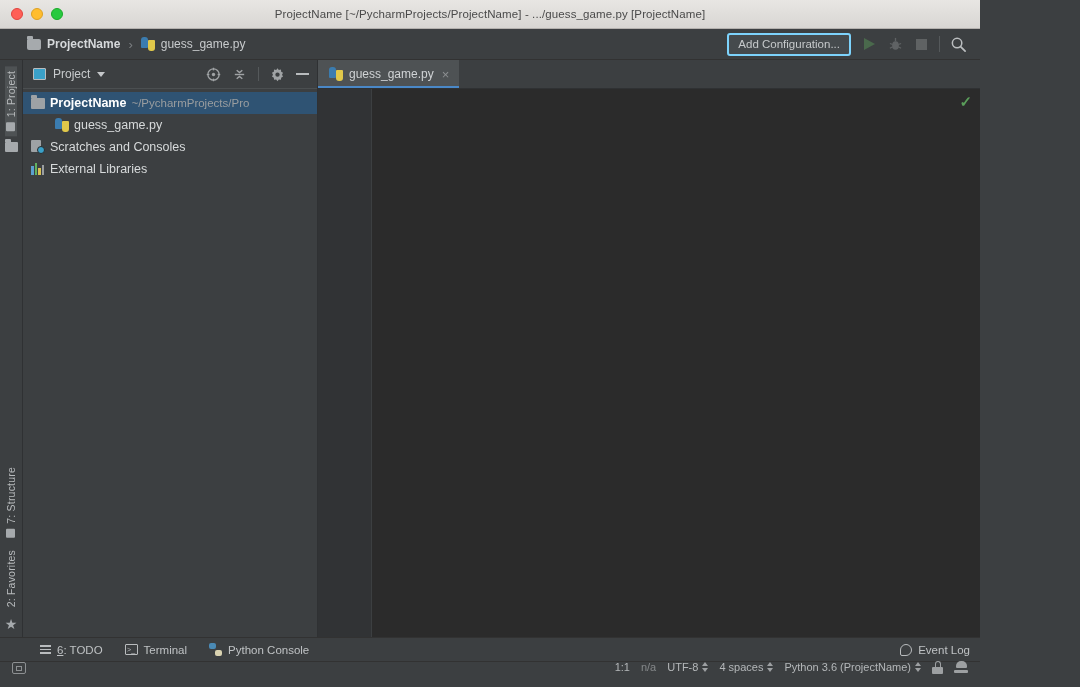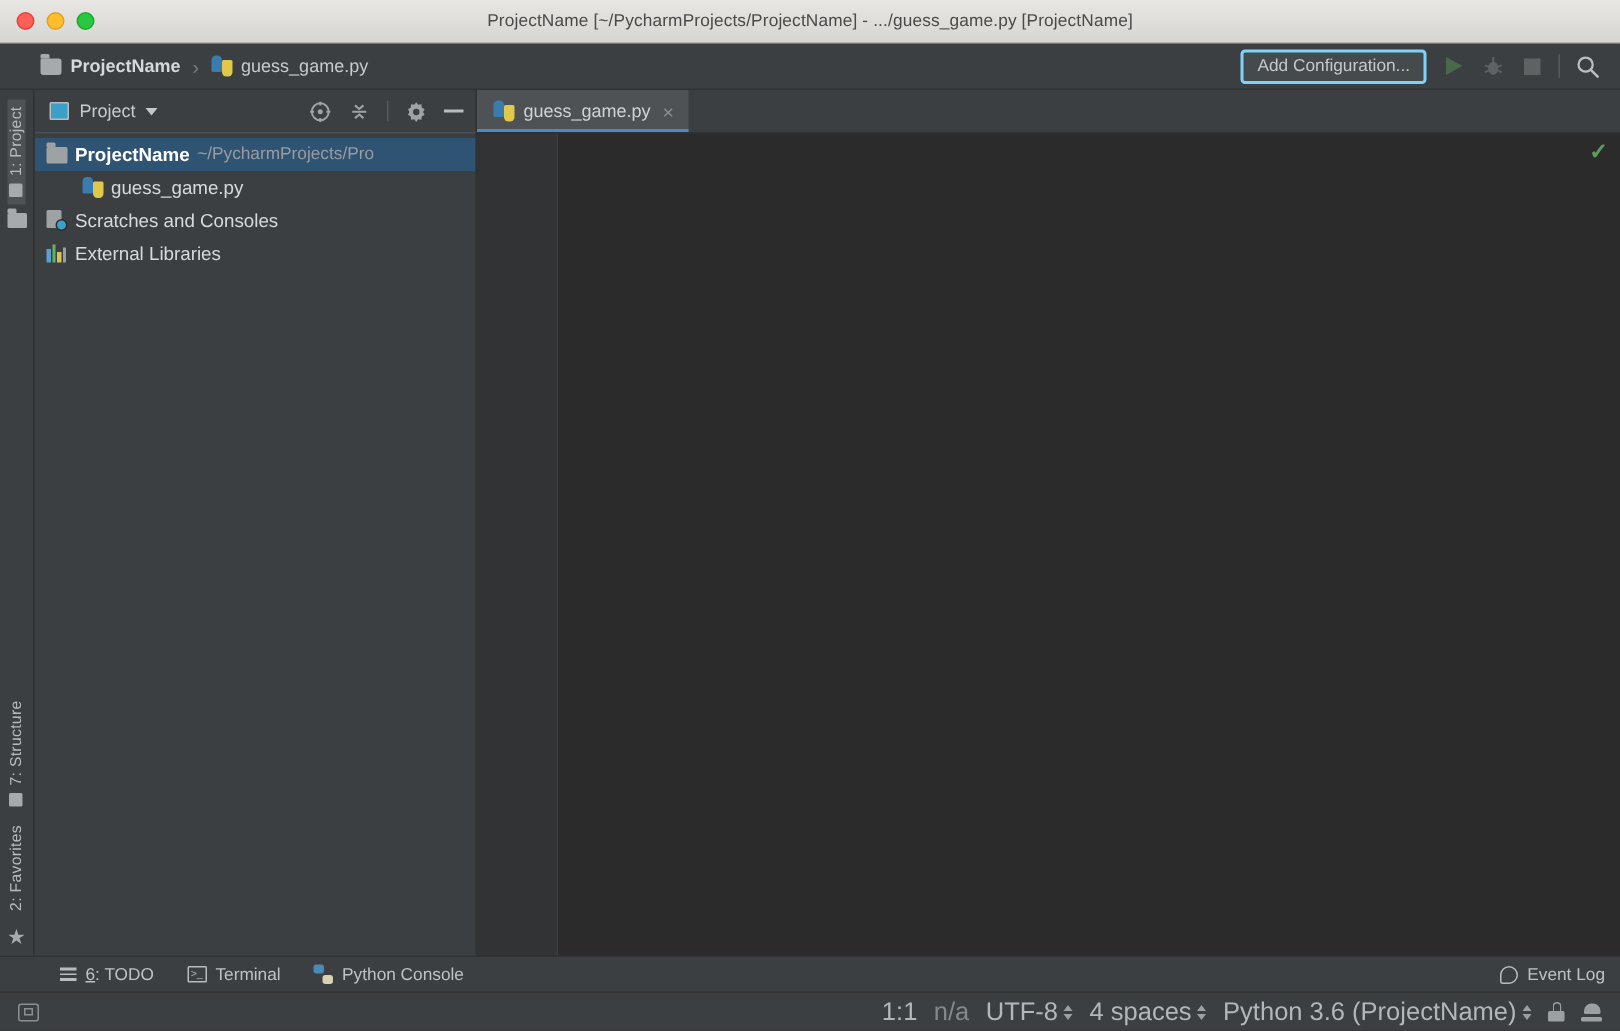--- a/index.html
+++ b/index.html
@@ -4,21 +4,21 @@
 <style>
   * { box-sizing: border-box; margin: 0; padding: 0; }
   html, body {
     width: 1080px; height: 687px;
     background: #3c3f41;
     font-family: "Liberation Sans", sans-serif;
     overflow: hidden;
   }
   #app {
     position: relative;
-    width: 1080px; height: 687px;
+    width: 980px; height: 687px;
     background: #3c3f41;
     display: flex; flex-direction: column; border-radius: 31px;
   }
 
   
   .titlebar {
     height: 29px; flex: 0 0 29px;
     background: linear-gradient(#e8e6e3, #d8d6d3);
     border-bottom: 1px solid #b4b1ae;
     display: flex; align-items: center;
@@ -212,22 +212,22 @@
   .term-icon {
     width: 13px; height: 11px; border: 1.5px solid #b9bcbe; border-radius: 1px;
     font-size: 7px; color: #b9bcbe; display: flex; align-items: center; justify-content: center;
   }
   .pyc-icon { width: 13px; height: 13px; position: relative; }
   .pyc-icon .a { position: absolute; width: 7px; height: 6px; background: #4a8ab5; border-radius: 2px; top: 0; left: 0; }
   .pyc-icon .b { position: absolute; width: 7px; height: 6px; background: #d9d2b0; border-radius: 2px; bottom: 0; right: 0; }
   .bell-icon { width: 12px; height: 12px; border: 1.5px solid #b9bcbe; border-radius: 50% 50% 50% 2px; }
 
   .statusbar {
-    height: 26px; flex: 0 0 26px; background: #3c3f41; display: flex; align-items: center;
-    padding: 0 12px 0 12px; font-size: 17px; color: #b4b7b9; gap: 0;
+    height: 26px; flex: 0 0 26px; background: #3c3f41; display: flex; align-items: flex-end;
+    padding: 0 12px 13px 12px; font-size: 11px; color: #b4b7b9; gap: 0;
     border-top: 1px solid #323232;
   }
   .sb-monitor {
     width: 14px; height: 12px; border: 1.5px solid #8d9092; border-radius: 2px;
     display: flex; align-items: center; justify-content: center;
   }
   .sb-monitor i { width: 6px; height: 5px; border: 1.5px solid #8d9092; display: block; }
   .sb-right { margin-left: auto; display: flex; align-items: center; gap: 11px; }
   .sb-item { display: flex; align-items: center; gap: 4px; white-space: nowrap; }
   .sb-dim { color: #85888a; }

